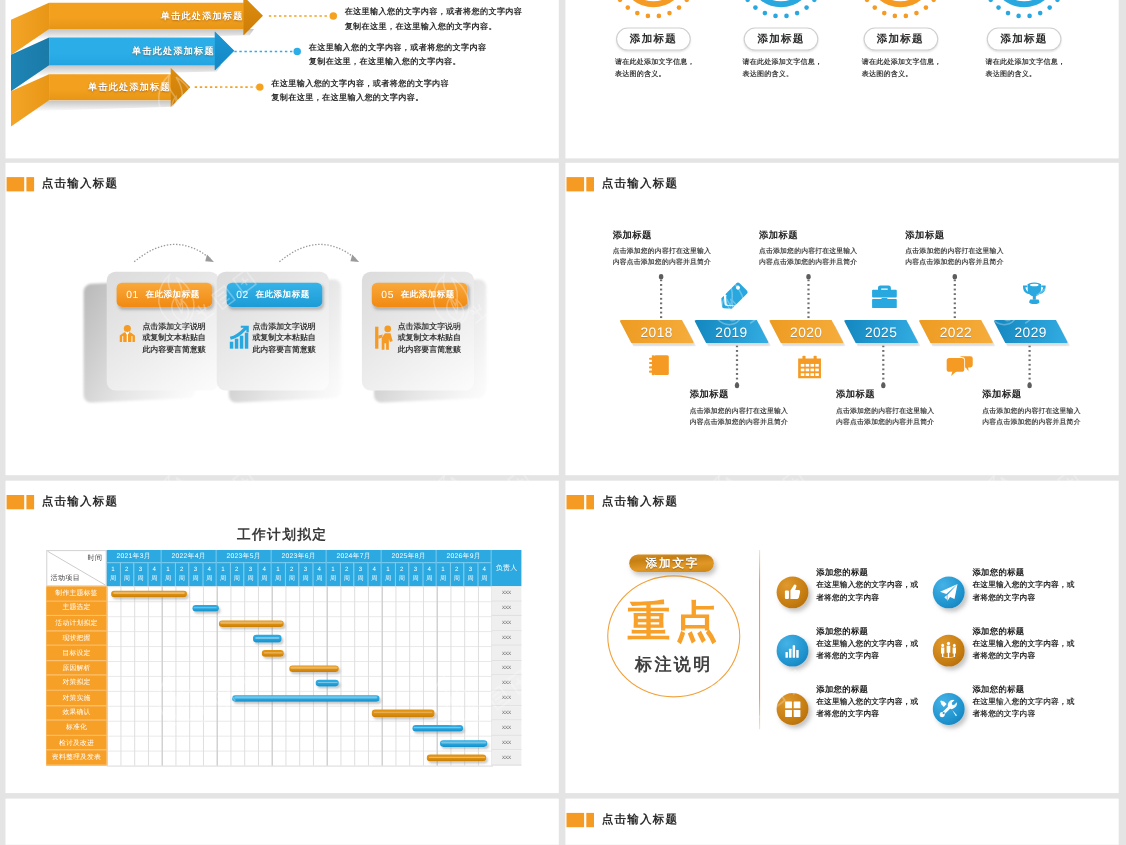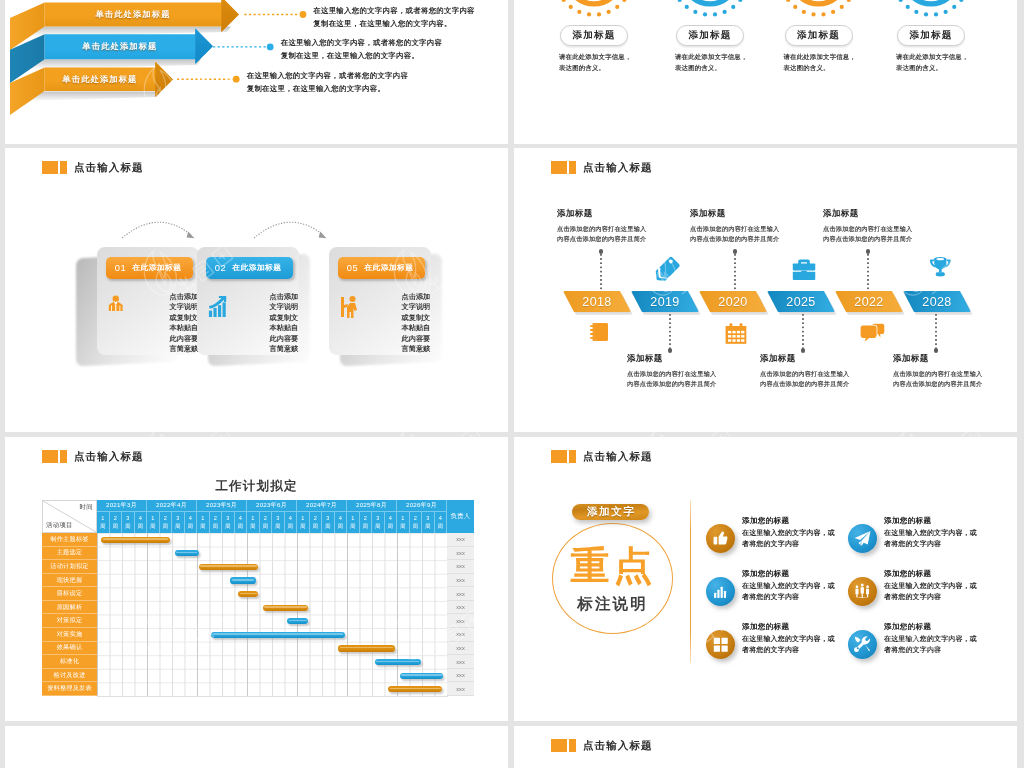--- a/index.html
+++ b/index.html
@@ -7,37 +7,37 @@
   body{width:1024px;height:768px;overflow:hidden;background:#e4e4e4;
        font-family:"Liberation Sans",sans-serif;}
   .page{position:relative;width:1024px;height:768px;background:#e4e4e4;}
   .slide{position:absolute;background:#fff;overflow:hidden;}
   .wm{position:absolute;left:0;top:0;width:1024px;height:768px;pointer-events:none;opacity:.30;}
   .slide{left:5px;width:503px;height:284px;}
   .sr{left:514px;}
   .r1{top:-140px;} .r2{top:148px;} .r3{top:437px;} .r4{top:726px;}
 
   
-  .shead{position:absolute;left:0.5px;top:13px;display:flex;align-items:center;padding-left:36px;}
+  .shead{position:absolute;left:0.5px;top:13px;display:flex;align-items:center;}
   .shead .bar1{width:16.5px;height:12.5px;background:#F59A23;}
   .shead .bar2{width:7.5px;height:12.5px;background:#F59A23;margin-left:1.5px;}
   .shead .htxt{margin-left:7px;font-size:10.5px;font-weight:bold;color:#2b2b2b;
                 letter-spacing:1.1px;line-height:12px;}
 
   
   .card{position:absolute;width:102px;height:108px;border-radius:8px;
         background:linear-gradient(143deg,#dcdcdc 0%,#e2e2e2 24%,#ededed 56%,#f7f7f7 84%,#fcfcfc 100%);}
   .cardsh{position:absolute;width:102px;height:108px;border-radius:7px;
         background:linear-gradient(119deg,#b9b9b9 0%,#cdcdcd 26%,#e6e6e6 58%,#f7f7f7 88%,#fcfcfc 100%);
         transform:translate(11px,9px) skewY(-2.6deg);filter:blur(1.0px);}
   .card .pill{position:absolute;left:8.7px;top:10.1px;width:87px;height:21.6px;border-radius:5px;
         display:flex;align-items:center;box-shadow:1.5px 2px 2.5px rgba(120,120,120,0.45);}
   .card .pill .num{color:#fff;font-size:9.4px;margin-left:9px;letter-spacing:0.6px;}
   .card .pill .ptxt{color:#fff;font-size:7.8px;font-weight:bold;margin-left:6px;letter-spacing:.4px;}
-  .card .cbody{position:absolute;left:11px;top:44.5px;display:flex;gap:40px;}
+  .card .cbody{position:absolute;left:11px;top:44.5px;display:flex;}
   .card .cico{width:15.5px;height:17px;flex:0 0 15.5px;margin-top:3px;}
   .card .ctxt{margin-left:6px;font-size:7.2px;line-height:10.6px;color:#3a3a3a;
         letter-spacing:0px;white-space:pre-line;font-weight:bold;}
   .arc{position:absolute;}
 
   
   .tl-chip{position:absolute;width:68px;height:21px;}
   .tl-chip .shape{position:absolute;inset:0;border-radius:2px;
       clip-path:polygon(0 0, 57px 0, 68px 21px, 11px 21px);}
   .tl-chip .ylbl{position:absolute;inset:0;display:flex;align-items:center;
@@ -58,21 +58,21 @@
   
   .rc-pill{position:absolute;width:68px;height:20.5px;border-radius:10.5px;
       border:1.1px solid #cfcfcf;box-sizing:border-box;background:#fff;
       box-shadow:0 1.5px 1.8px rgba(0,0,0,.10);
       display:flex;align-items:center;justify-content:center;}
   .rc-pill span{font-size:9.6px;font-weight:bold;color:#2c2c2c;letter-spacing:1.1px;}
   .rc-body{position:absolute;width:78px;font-size:6.4px;line-height:11.2px;color:#3c3c3c;
       letter-spacing:.2px;font-weight:bold;}
 
   
-  .ar-lbl{position:absolute;color:#fff;font-size:8.3px;font-weight:bold;letter-spacing:1.1px;text-align:center;
+  .ar-lbl{position:absolute;color:#fff;font-size:8.3px;font-weight:bold;letter-spacing:1.1px;text-align:right;
       text-shadow:0 1px 1.5px rgba(120,60,0,.55);}
   .ar-txt{position:absolute;font-size:7.4px;line-height:13px;color:#2e2e2e;
       white-space:pre-line;letter-spacing:.3px;font-weight:bold;}
 
   
   .gt-title{position:absolute;left:0;top:41px;width:503px;text-align:center;
       font-size:12.5px;font-weight:bold;color:#3a3a3a;letter-spacing:1.2px;}
   .gt{position:absolute;left:37px;top:63px;}
   .gt-corner{position:absolute;left:0;top:0;width:55px;height:33px;
       border:1px solid #d6d6d6;box-sizing:border-box;background:#fff;overflow:hidden;}
@@ -542,21 +542,21 @@
       <div class="ylbl">2025</div>
     </div>
     <div class="tl-chip" style="left:321px;top:143px;">
       <div class="csh"></div>
       <div class="shape" style="background:linear-gradient(100deg,#ED9B21,#F6AD3C);"></div>
       <div class="ylbl">2022</div>
     </div>
     <div class="tl-chip" style="left:389px;top:143px;">
       <div class="csh"></div>
       <div class="shape" style="background:linear-gradient(100deg,#1387BF,#33ADE3);"></div>
-      <div class="ylbl">2028</div>
+      <div class="ylbl">2029</div>
     </div>
 
     <div class="tl-ent" style="left:43px;top:60px;">
       <div class="tt">添加标题</div>
       <div class="tb">点击添加您的内容打在这里输入
 内容点击添加您的内容并且简介</div>
     </div>
     <div class="tl-ent" style="left:113px;top:205px;">
       <div class="tt">添加标题</div>
       <div class="tb">点击添加您的内容打在这里输入

